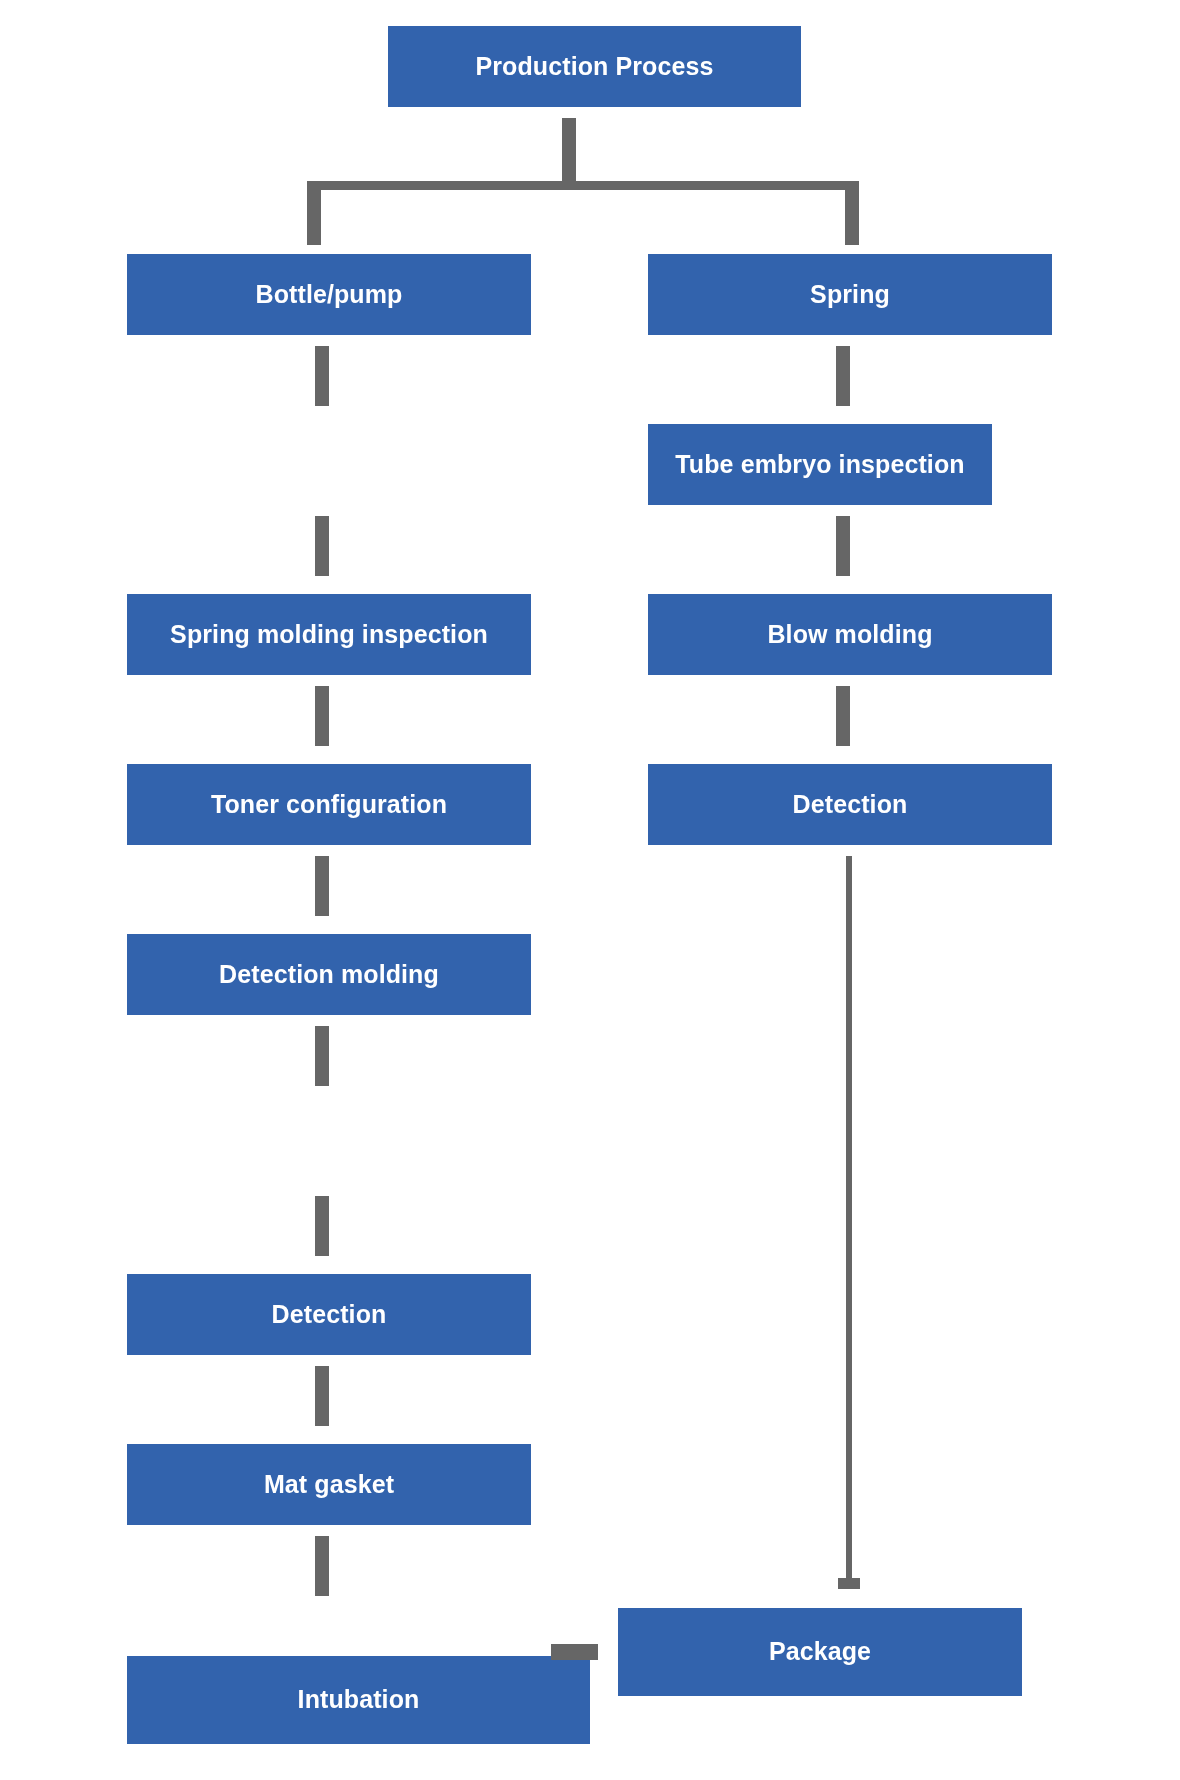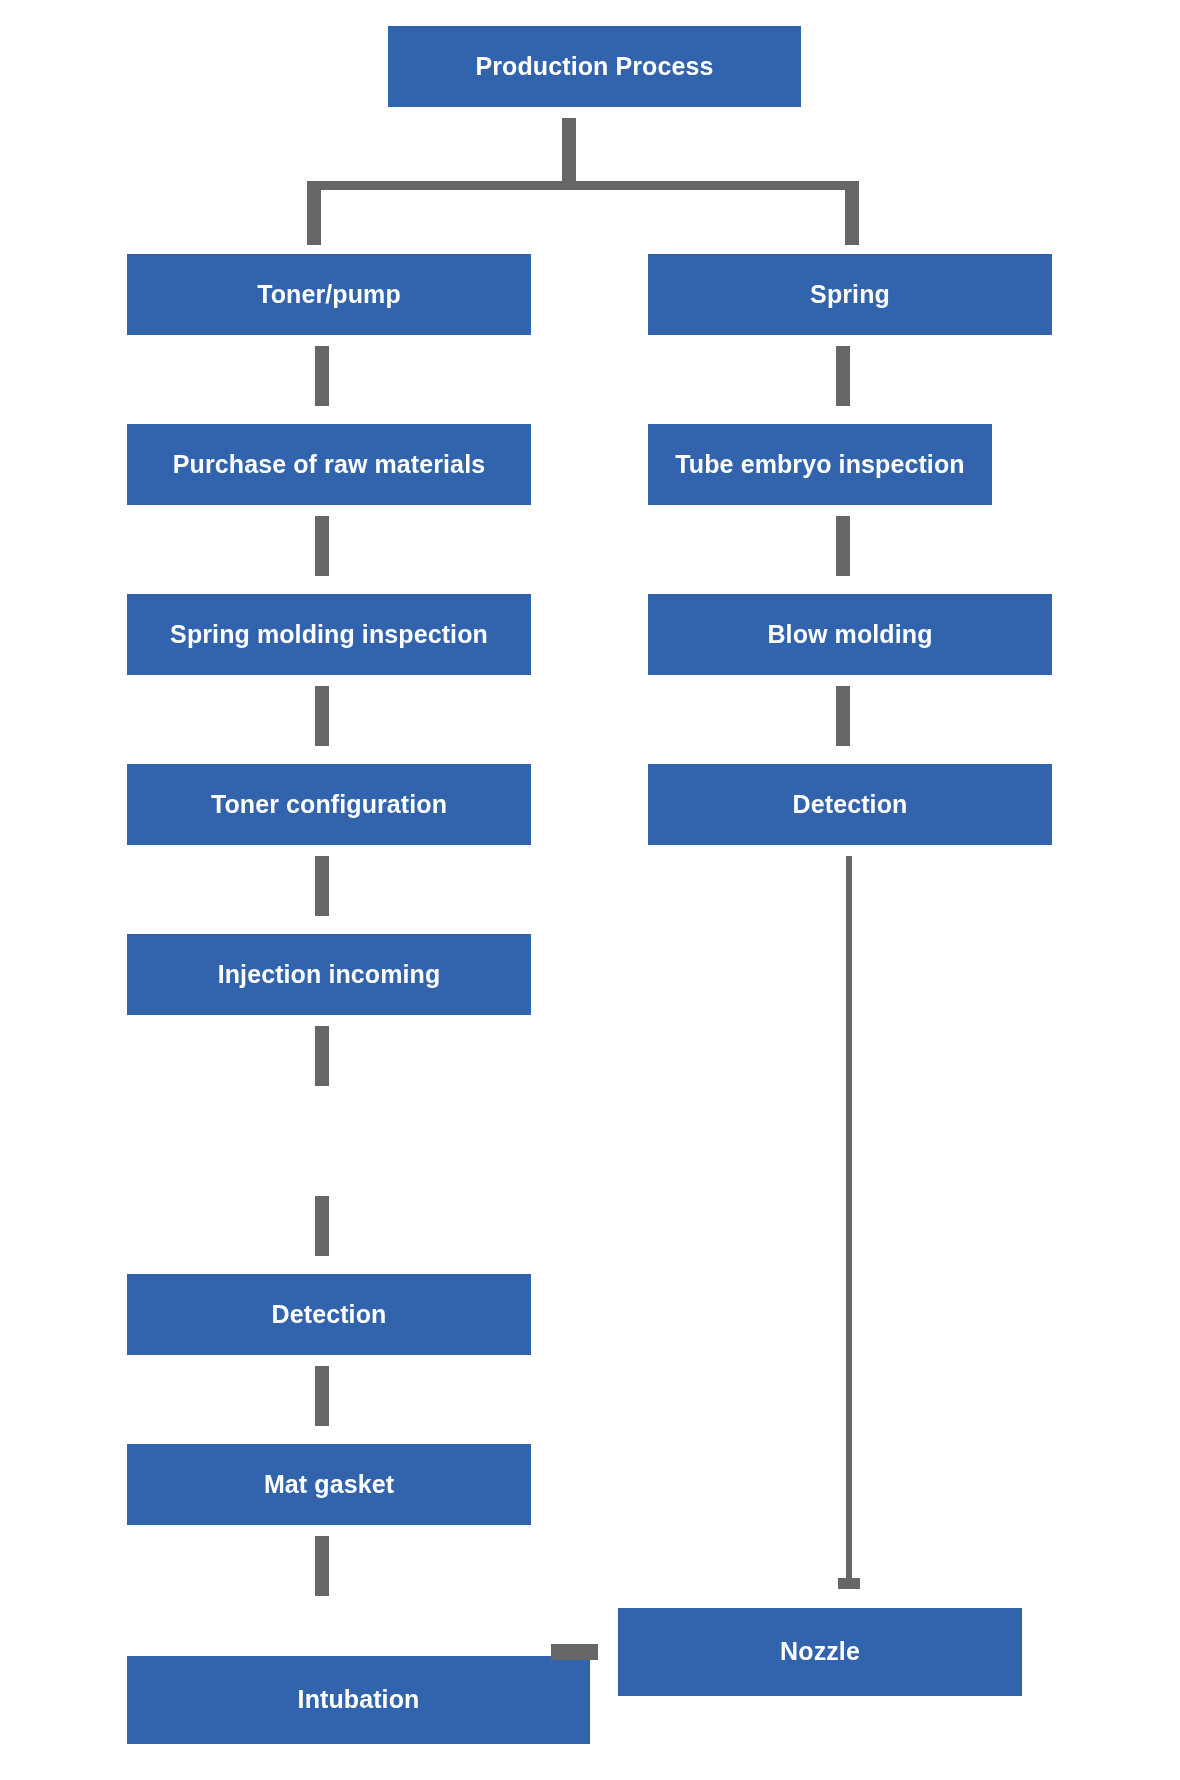--- a/index.html
+++ b/index.html
@@ -75,41 +75,38 @@
   <div class="node root" style="left:388px; top:26px; width:413px; height:81px;">
     <span>Production Process</span>
   </div>
 
   <div class="conn conn-v" style="left:562px; top:118px; height:63px;"></div>
   <div class="conn conn-h" style="left:307px; top:181px; width:552px;"></div>
   <div class="conn conn-v" style="left:307px; top:181px; height:64px;"></div>
   <div class="conn conn-v" style="left:845px; top:181px; height:64px;"></div>
 
   <div class="node" style="left:127px; top:254px; width:404px; height:81px;">
-    <span>Toner/pump</span>
+    <span>Bottle/pump</span>
   </div>
   <div class="conn conn-v" style="left:315px; top:346px; height:60px;"></div>
 
-  <div class="node" style="left:127px; top:424px; width:404px; height:81px;">
-    <span>Purchase of raw materials</span>
-  </div>
   <div class="conn conn-v" style="left:315px; top:516px; height:60px;"></div>
 
   <div class="node" style="left:127px; top:594px; width:404px; height:81px;">
     <span>Spring molding inspection</span>
   </div>
   <div class="conn conn-v" style="left:315px; top:686px; height:60px;"></div>
 
   <div class="node" style="left:127px; top:764px; width:404px; height:81px;">
     <span>Toner configuration</span>
   </div>
   <div class="conn conn-v" style="left:315px; top:856px; height:60px;"></div>
 
   <div class="node" style="left:127px; top:934px; width:404px; height:81px;">
-    <span>Injection incoming</span>
+    <span>Detection molding</span>
   </div>
   <div class="conn conn-v" style="left:315px; top:1026px; height:60px;"></div>
 
   <div class="conn conn-v" style="left:315px; top:1196px; height:60px;"></div>
 
   <div class="node" style="left:127px; top:1274px; width:404px; height:81px;">
     <span>Detection</span>
   </div>
   <div class="conn conn-v" style="left:315px; top:1366px; height:60px;"></div>
 
@@ -138,18 +135,18 @@
   <div class="conn conn-v" style="left:836px; top:686px; height:60px;"></div>
 
   <div class="node" style="left:648px; top:764px; width:404px; height:81px;">
     <span>Detection</span>
   </div>
 
   <div class="conn-thin" style="left:846px; top:856px; height:730px;"></div>
   <div class="conn-cap" style="left:838px; top:1578px;"></div>
 
   <div class="node" style="left:618px; top:1608px; width:404px; height:88px;">
-    <span>Nozzle</span>
+    <span>Package</span>
   </div>
 
   <div class="conn-hlink" style="left:551px; top:1644px; width:47px;"></div>
 
 </div>
 
 </body></html>

